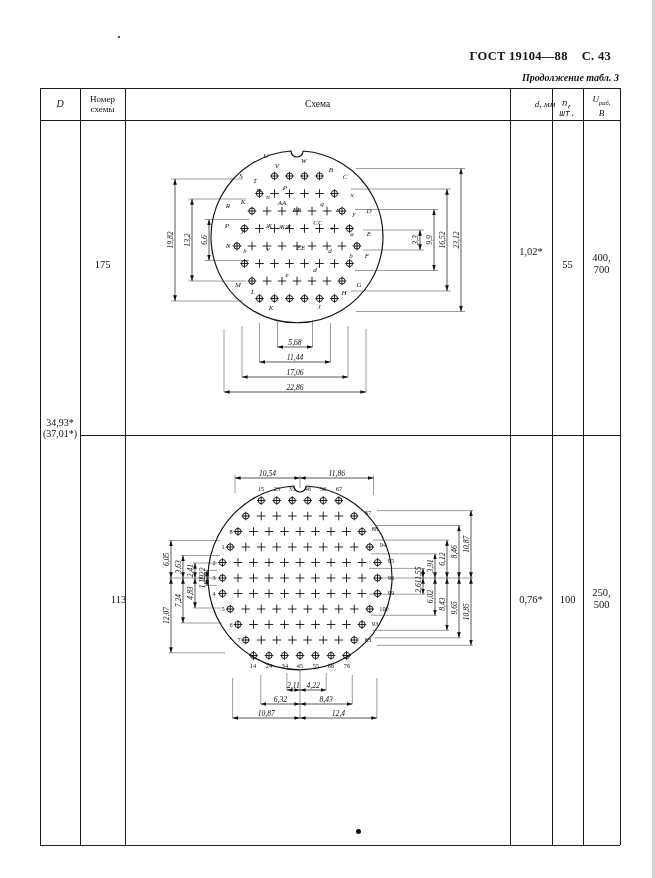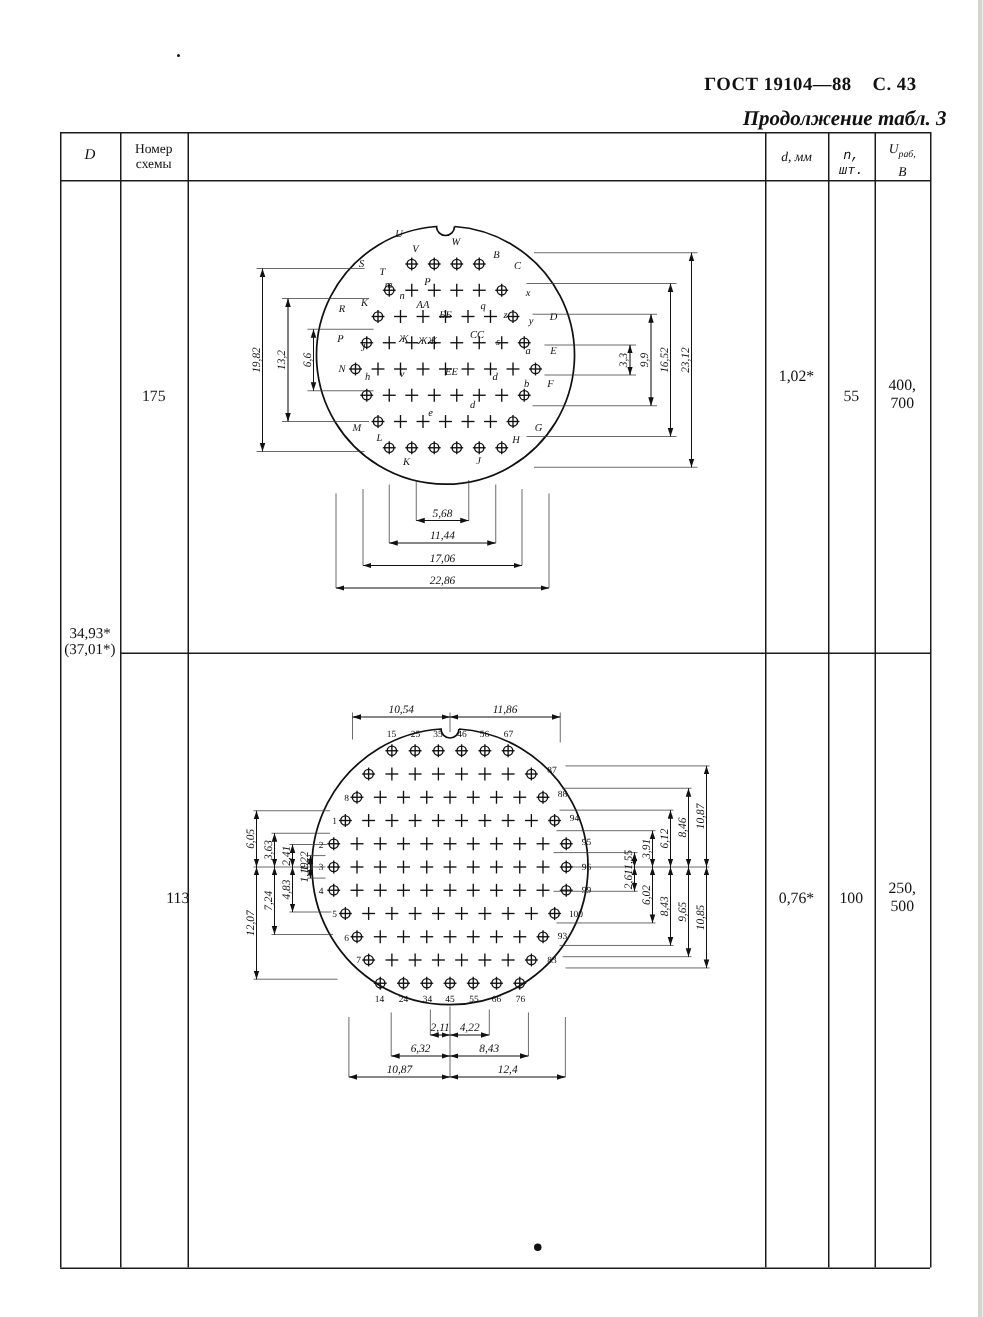--- a/index.html
+++ b/index.html
@@ -2,21 +2,21 @@
 <html><head>
 <meta charset="utf-8">
 <style>
   html,body{margin:0;padding:0;}
   body{width:655px;height:878px;background:#ffffff;position:relative;overflow:hidden;
        font-family:"Liberation Serif", serif;color:#111;}
   .page{position:absolute;inset:0;background:#fff;}
   .edge-r{position:absolute;right:0;top:0;width:3px;height:878px;background:#d6d6d0;}
   .hdr{position:absolute;top:49px;right:44px;font-weight:bold;font-size:12.5px;letter-spacing:.3px;}
   .hdr .gap{display:inline-block;width:14px;}
-  .cont{position:absolute;top:72px;right:24px;font-style:italic;font-weight:bold;font-size:14px;}
+  .cont{position:absolute;top:72px;right:36px;font-style:italic;font-weight:bold;font-size:10px;}
   .hline,.vline{position:absolute;background:#1c1c1c;}
   .hline{height:1px;}
   .vline{width:1px;}
   .cell{position:absolute;text-align:center;font-size:9px;line-height:10px;}
   .val{position:absolute;text-align:center;font-size:10.5px;line-height:12px;}
   .ital{font-style:italic;}
   svg{position:absolute;overflow:visible;}
   .shell{fill:none;stroke:#111;stroke-width:1.15;}
   .pin{stroke:#111;stroke-width:0.9;}
   .pinc{fill:none;stroke:#111;stroke-width:0.95;}
@@ -47,21 +47,22 @@
   <div class="vline" style="left:510px;top:88px;height:757px;"></div>
   <div class="vline" style="left:552px;top:88px;height:757px;"></div>
   <div class="vline" style="left:583px;top:88px;height:757px;"></div>
   <div class="vline" style="left:620px;top:88px;height:757px;"></div>
 
   <div class="cell ital" style="left:40px;top:99px;width:40px;font-size:10px;">D</div>
   <div class="cell" style="left:80px;top:94px;width:45px;">
     <div>Номер</div>
     <div>схемы</div>
   </div>
-  <div class="cell ital" style="left:510px;top:99px;width:42px;">d, мм</div>
+  <div class="cell" style="left:125px;top:99px;width:385px;font-size:9.5px;">Схема</div>
+  <div class="cell ital" style="left:524px;top:99px;width:42px;">d, мм</div>
   <div class="cell ital" style="left:552px;top:99px;width:31px;font-family:Liberation Mono, monospace;">n, шт.</div>
   <div class="cell ital" style="left:583px;top:94px;width:37px;">
     <div><span>U</span><sub style="font-size:6.5px;">раб,</sub></div>
     <div>В</div>
   </div>
 
   <div class="val" style="left:32px;top:417px;width:56px;font-size:10px;line-height:11px;">
     <div>34,93*</div>
     <div>(37,01*)</div>
   </div>

